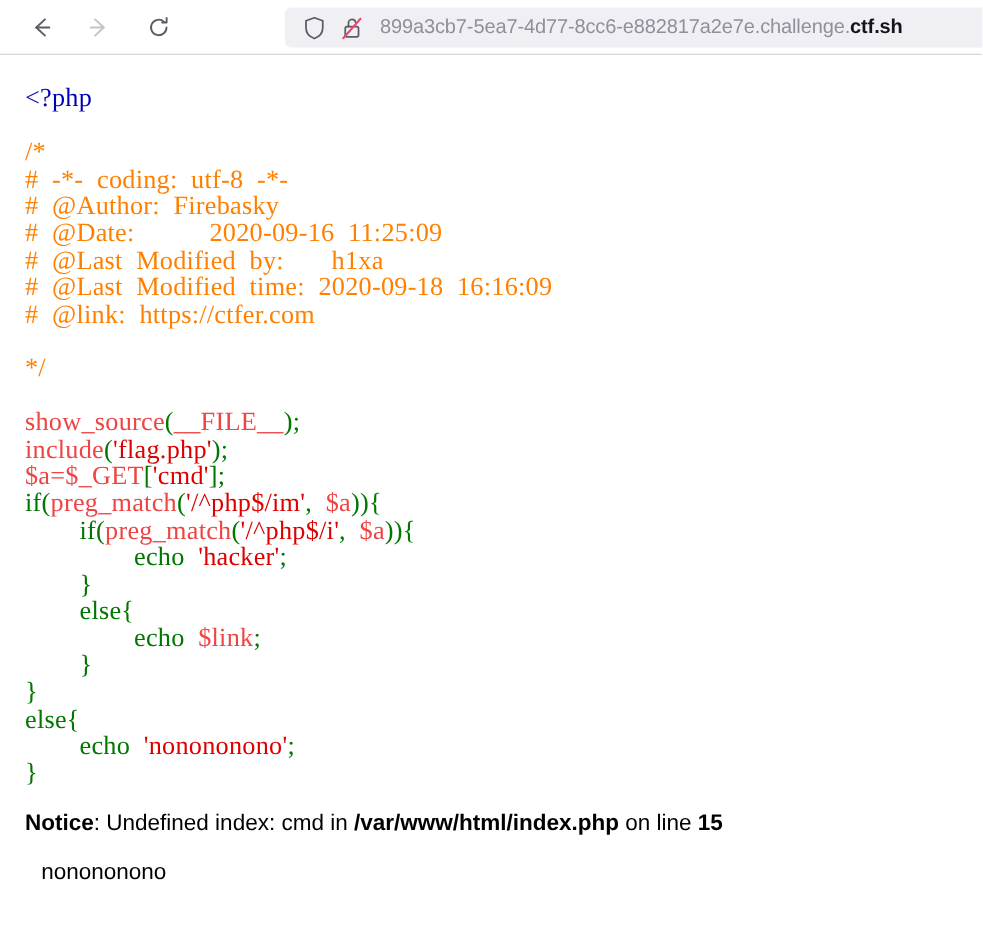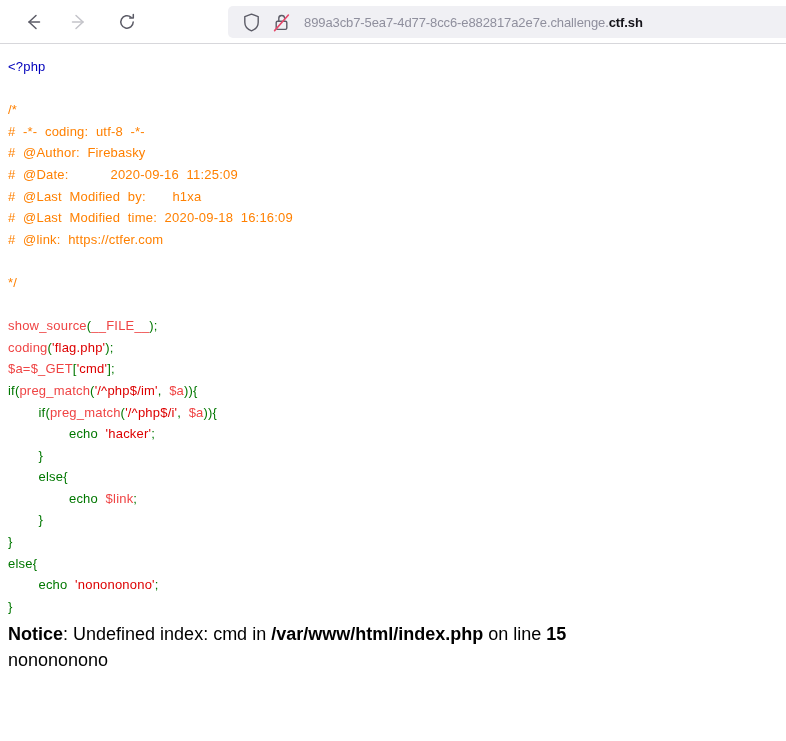--- a/index.html
+++ b/index.html
@@ -58,65 +58,65 @@
     display: flex;
     align-items: center;
     justify-content: center;
     width: 22px;
     height: 22px;
   }
   #identity-shield-icon { margin-right: 8px; }
   #insecure-lock-icon { margin-right: 12px; }
   #url-text {
     font-family: "Liberation Sans", sans-serif;
-    font-size: 13px;
+    font-size: 16px;
     color: #8f8f9d;
     white-space: nowrap;
     letter-spacing: -0.1px;
     line-height: 1;
   }
   #url-text .url-domain { color: #15141a; font-weight: 600; }
 
   
   #page-content {
     padding: 0;
     height: 697px;
     box-sizing: border-box;
     background: #ffffff;
   }
 
   
   #source-code {
-    font-family: Liberation Sans, sans-serif;
-    font-size: 13px;
+    font-family: Liberation Serif, serif;
+    font-size: 21px;
     line-height: 21.6px;
-    margin: 0;
+    margin: 12px;
     padding: 12px 0 0 8px;
     white-space: pre;
     color: #000000;
     letter-spacing: 0.2px;
   }
   .c-open   { color: #0000BB; }   
   .c-cmt    { color: #FF8000; }   
   .c-kw     { color: #007700; }   
   .c-str    { color: #DD0000; text-align: right; }   
   .c-def    { color: #ef4444; }   
 
   
   #php-output {
     font-family: "Liberation Sans", sans-serif;
     font-size: 18px;
     line-height: 26px;
     color: #000000;
-    padding: 4px 8px 0 8px;
+    padding: 4px 8px 0 20px;
     margin: 0;
   }
   #php-notice { margin: 0; }
   #php-notice b { font-weight: bold; }
-  #echo-output { margin: 0; }
+  #echo-output { margin: 13px; }
 </style>
 </head>
 <body>
 
 <div id="browser-toolbar">
 
   <div class="nav-btn" id="nav-back" title="Back">
     <span>
       <svg width="22" height="22" viewBox="0 0 22 22" fill="none">
         <path d="M14 4.5 L7 11 L14 17.5" stroke="#5b5b66" stroke-width="1.5" stroke-linecap="round" stroke-linejoin="round" fill="none"></path>
@@ -171,21 +171,21 @@
 #  -*-  coding:  utf-8  -*-
 #  @Author:  Firebasky
 #  @Date:           2020-09-16  11:25:09
 #  @Last  Modified  by:       h1xa
 #  @Last  Modified  time:  2020-09-18  16:16:09
 #  @link:  https://ctfer.com
 
 */</span>
 
 <span class="c-def">show_source</span><span class="c-kw">(</span><span class="c-def">__FILE__</span><span class="c-kw">);</span>
-<span class="c-def">coding</span><span class="c-kw">(</span><span class="c-str">'flag.php'</span><span class="c-kw">);</span>
+<span class="c-def">include</span><span class="c-kw">(</span><span class="c-str">'flag.php'</span><span class="c-kw">);</span>
 <span class="c-def">$a=$_GET</span><span class="c-kw">[</span><span class="c-str">'cmd'</span><span class="c-kw">];</span>
 <span class="c-kw">if(</span><span class="c-def">preg_match</span><span class="c-kw">(</span><span class="c-str">'/^php$/im'</span><span class="c-kw">,  </span><span class="c-def">$a</span><span class="c-kw">)){</span>
 <span class="c-kw">        if(</span><span class="c-def">preg_match</span><span class="c-kw">(</span><span class="c-str">'/^php$/i'</span><span class="c-kw">,  </span><span class="c-def">$a</span><span class="c-kw">)){</span>
 <span class="c-kw">                echo  </span><span class="c-str">'hacker'</span><span class="c-kw">;</span>
 <span class="c-kw">        }</span>
 <span class="c-kw">        else{</span>
 <span class="c-kw">                echo  </span><span class="c-def">$link</span><span class="c-kw">;</span>
 <span class="c-kw">        }</span>
 <span class="c-kw">}</span>
 <span class="c-kw">else{</span>

